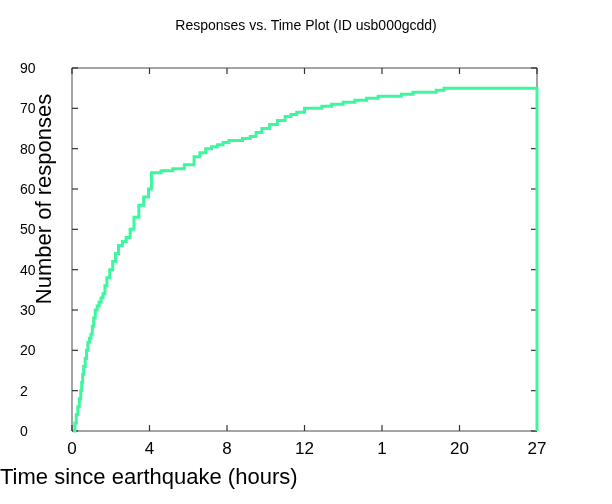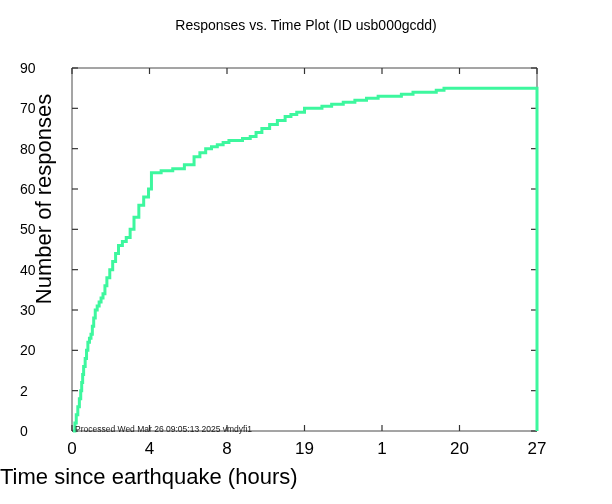--- a/index.html
+++ b/index.html
@@ -97,27 +97,26 @@
       <div class="ytick-label" style="left: 20px; top: 222.333px;">50</div>
       <div class="ytick-label" style="left: 20px; top: 182px;">60</div>
       <div class="ytick-label" style="left: 20px; top: 141.667px;">80</div>
       <div class="ytick-label" style="left: 20px; top: 101.333px;">70</div>
       <div class="ytick-label" style="left: 20px; top: 61px;">90</div>
     </div>
   <div id="xtick-labels">
       <div class="xtick-label" style="left: 52px; top: 440px;">0</div>
       <div class="xtick-label" style="left: 129.5px; top: 440px;">4</div>
       <div class="xtick-label" style="left: 207px; top: 440px;">8</div>
-      <div class="xtick-label" style="left: 284.5px; top: 440px;">19</div>
+      <div class="xtick-label" style="left: 284.5px; top: 440px;">12</div>
       <div class="xtick-label" style="left: 362px; top: 440px;">1</div>
       <div class="xtick-label" style="left: 439.5px; top: 440px;">20</div>
       <div class="xtick-label" style="left: 517px; top: 440px;">27</div>
     </div>
 
-  <div class="stamp" id="stamp" style="left: 75px; top: 425px;">Processed Wed Mar 26 09:05:13 2025 vmdyfi1</div>
 
   <svg id="plot-svg" width="612" height="504">
     <g id="frame-group">
         <path d="M72 68 L537 68 L537 431 L72 431 Z" fill="none" stroke="#4a4a4a" stroke-width="1"></path>
       </g>
     <g id="ticks-group">
         <line x1="72" y1="431" x2="72" y2="425" stroke="#333" stroke-width="1.2"></line>
         <line x1="72" y1="68" x2="72" y2="74" stroke="#333" stroke-width="1.2"></line>
         <line x1="149.5" y1="431" x2="149.5" y2="425" stroke="#333" stroke-width="1.2"></line>
         <line x1="149.5" y1="68" x2="149.5" y2="74" stroke="#333" stroke-width="1.2"></line>

